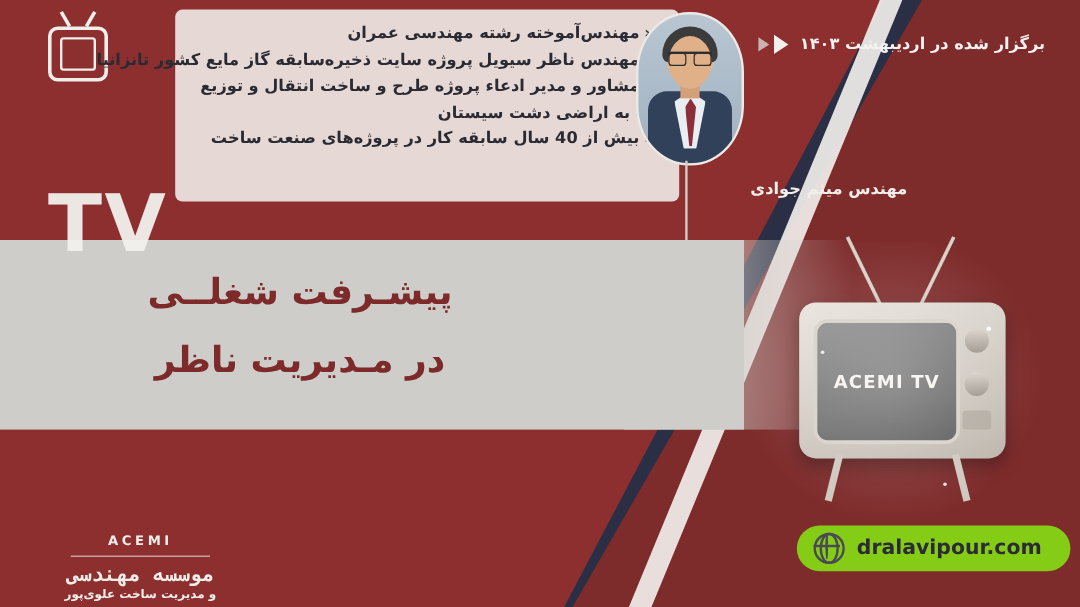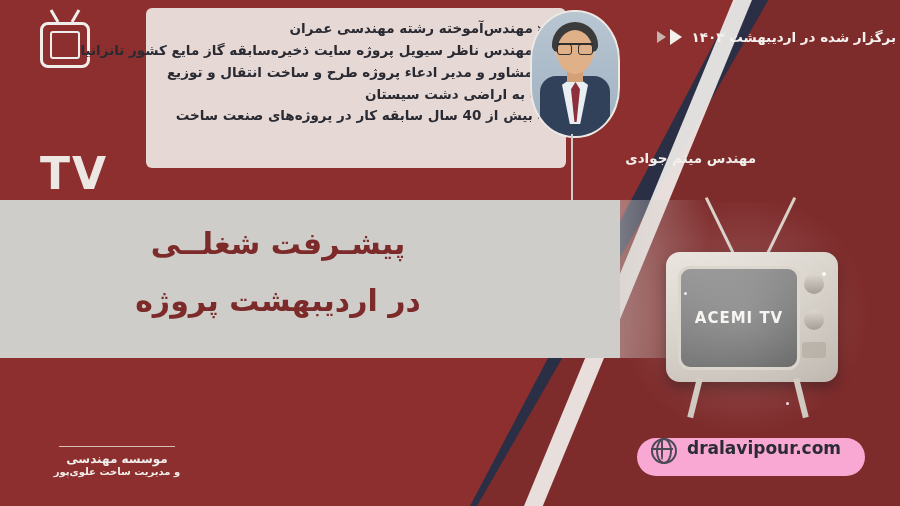--- a/index.html
+++ b/index.html
@@ -33,21 +33,21 @@
     background:#cfcdc9;
   }
   .grey-band-fade{
     position:absolute;left:520px;top:200px;width:190px;height:158px;
     background:linear-gradient(90deg,#cfcdc9 0%,rgba(207,205,201,0) 100%);
   }
 
   
   .tv-watermark{
     position:absolute;left:40px;top:148px;color:#f3f1ee;
-    font-size:44px;font-weight:bold;letter-spacing:2px;opacity:.95;
+    font-size:66px;font-weight:bold;letter-spacing:2px;opacity:.95;
   }
   .tv-icon{
     position:absolute;left:40px;top:22px;width:44px;height:40px;
     border:3px solid #f0eeea;border-radius:8px;
   }
   .tv-icon:before,.tv-icon:after{
     content:"";position:absolute;width:3px;height:14px;background:#f0eeea;top:-16px;
   }
   .tv-icon:before{left:10px;transform:rotate(-30deg);}
   .tv-icon:after{right:10px;transform:rotate(30deg);}
@@ -95,34 +95,34 @@
   .ph-tie{position:absolute;left:39px;top:70px;width:9px;height:40px;background:#8c2f3a;clip-path:polygon(50% 0,100% 18%,62% 100%,38% 100%,0 18%);}
 
   .connector-v{position:absolute;left:571px;top:134px;width:2px;height:66px;background:#cfcdc9;}
   .speaker-name{
     position:absolute;left:596px;top:150px;width:160px;text-align:right;
     color:#f2efeb;font-size:13.5px;font-weight:bold;direction:rtl;
   }
 
   
   .date-badge{
-    position:absolute;left:678px;top:22px;width:218px;height:30px;
+    position:absolute;left:653px;top:22px;width:218px;height:30px;
     display:flex;align-items:center;justify-content:flex-start;direction:rtl;
   }
   .date-text{color:#f4f1ee;font-size:13.5px;font-weight:bold;white-space:nowrap;}
   .play-tri{
     width:0;height:0;border-top:8px solid transparent;border-bottom:8px solid transparent;
     border-left:12px solid #f3f0ec;margin-right:10px;
   }
   .play-tri.small{border-left-color:#d8d4cf;border-top-width:6px;border-bottom-width:6px;border-left-width:9px;margin-right:4px;opacity:.8;}
 
   
   .title-block{
-    position:absolute;left:16px;top:215px;width:500px;
-    direction:rtl;text-align:center;padding-left:12px;
+    position:absolute;left:0;top:215px;width:500px;
+    direction:rtl;text-align:center;
   }
   .title-line{
     color:#7c2a2a;font-size:30px;font-weight:bold;letter-spacing:1px;line-height:1.9;
   }
 
   
   .logo-wrap{position:absolute;left:42px;top:392px;width:150px;text-align:center;direction:rtl;}
   .logo-mark{
     width:54px;height:48px;margin:0 auto 4px auto;position:relative;
   }
@@ -132,27 +132,27 @@
     border-bottom-color:#efece8;
   }
   .logo-mark .cut{
     position:absolute;left:16px;top:20px;width:22px;height:12px;background:#8d2f2f;transform:skewX(-12deg);
   }
   .logo-mark .cut2{
     position:absolute;left:20px;top:34px;width:14px;height:10px;background:#8d2f2f;
   }
   .logo-acemi{color:#f1eeea;font-size:11px;letter-spacing:3px;font-weight:bold;margin-top:2px;}
   .logo-rule{width:116px;height:1px;background:#e7e3de;margin:6px auto 5px auto;opacity:.8;}
-  .logo-fa1{color:#f1eeea;font-size:12px;font-weight:bold;}
+  .logo-fa1{color:#f1eeea;font-size:17px;font-weight:bold;font-family:Liberation Mono, monospace;}
   .logo-fa2{color:#f1eeea;font-size:10px;font-weight:bold;}
 
   
   .site-pill{
-    position:absolute;left:637px;top:438px;width:228px;height:38px;
-    background:#f9a8d4;border-radius:19px;display:flex;
+    position:absolute;left:664px;top:438px;width:228px;height:38px;
+    background:#84cc16;border-radius:19px;display:flex;align-items:center;
     padding:0 14px;box-sizing:border-box;
   }
   .globe{
     width:22px;height:22px;border-radius:50%;border:2px solid #4a4a55;position:relative;flex:0 0 auto;
   }
   .globe:before{content:"";position:absolute;left:-2px;top:8px;width:22px;height:2px;background:#4a4a55;}
   .globe:after{content:"";position:absolute;left:8px;top:-2px;width:2px;height:22px;background:#4a4a55;border-radius:50%;box-shadow:inset 0 0 0 1px #4a4a55;}
   .globe .arc{position:absolute;left:3px;top:-2px;width:12px;height:22px;border:2px solid #4a4a55;border-radius:50%;}
   .site-url{color:#2b2b35;font-size:17px;font-weight:bold;margin-left:10px;}
 
@@ -226,29 +226,30 @@
   <div class="speaker-name">مهندس میثم جوادی</div>
 
   <div class="date-badge">
     <span class="date-text">برگزار شده در اردیبهشت ۱۴۰۳</span>
     <span class="play-tri"></span>
     <span class="play-tri small"></span>
   </div>
 
   <div class="title-block">
     <div class="title-line">پیشـرفت شغلــی</div>
-    <div class="title-line">در اردیبهشت پروژه</div>
+    <div class="title-line">در مـدیریت ناظر</div>
   </div>
 
   <div class="logo-wrap">
     <div class="logo-mark">
       <span class="tri"></span>
       <span class="cut"></span>
       <span class="cut2"></span>
     </div>
+    <div class="logo-acemi">ACEMI</div>
     <div class="logo-rule"></div>
     <div class="logo-fa1">موسسه مهندسی</div>
     <div class="logo-fa2">و مدیریت ساخت علوی‌پور</div>
   </div>
 
   <div class="retro-tv">
     <span class="antenna a1"></span>
     <span class="antenna a2"></span>
     <div class="tv-body">
       <div class="tv-screen">

